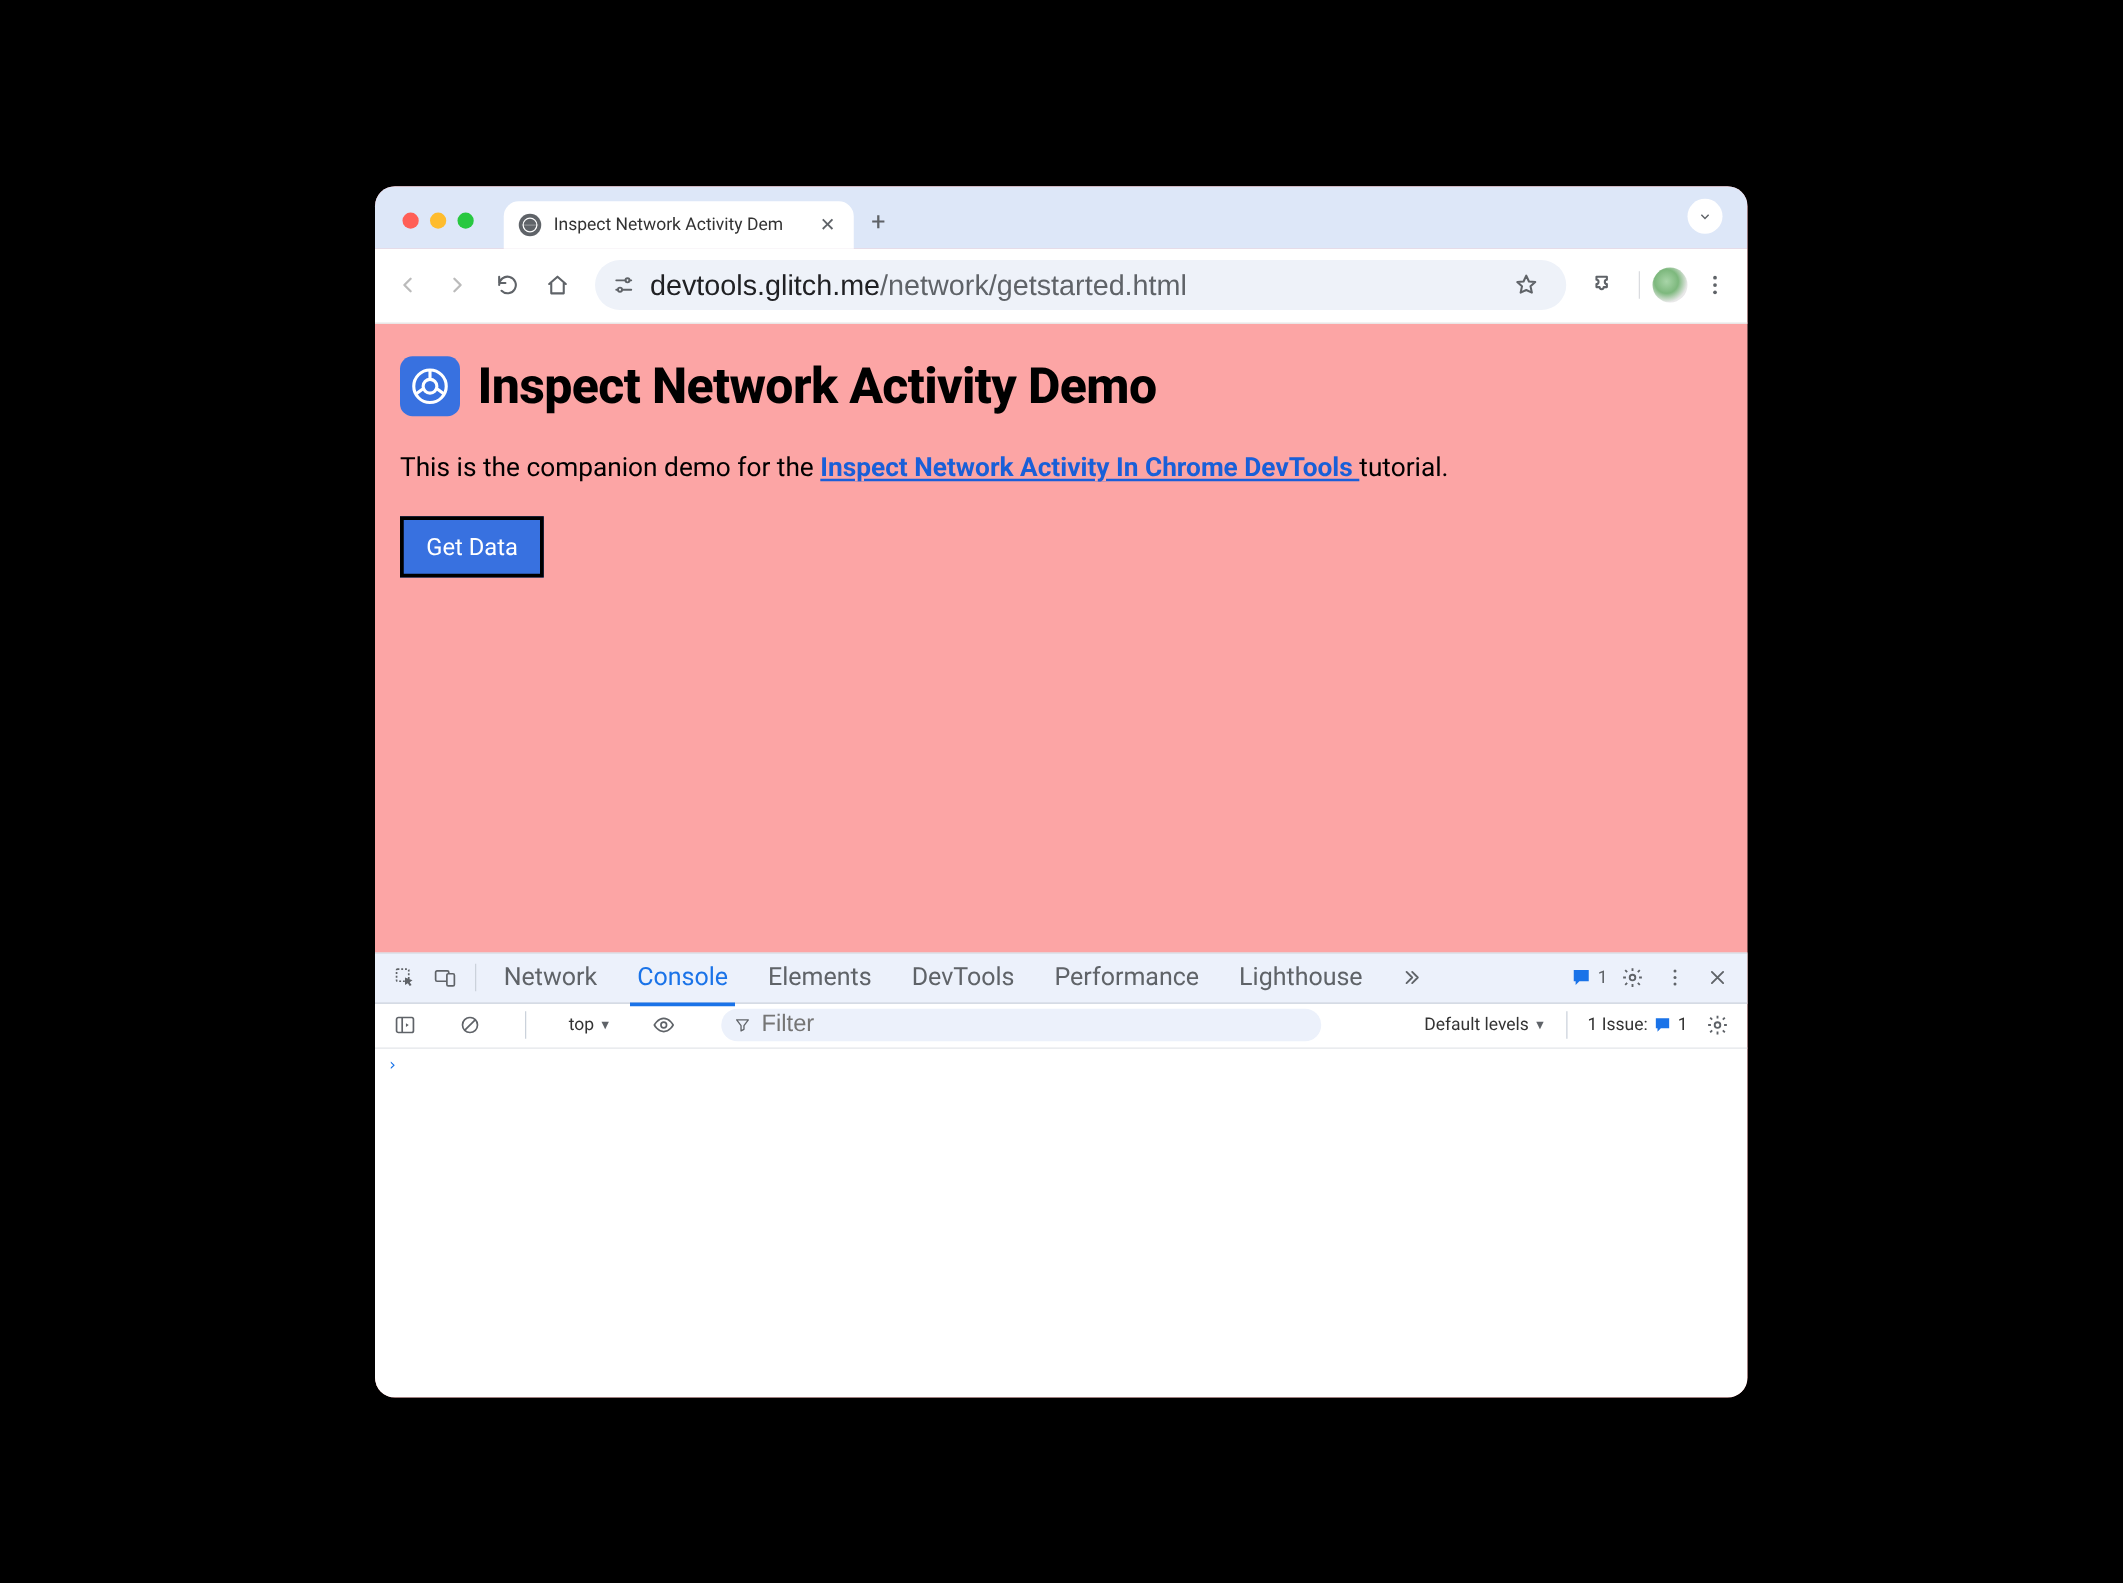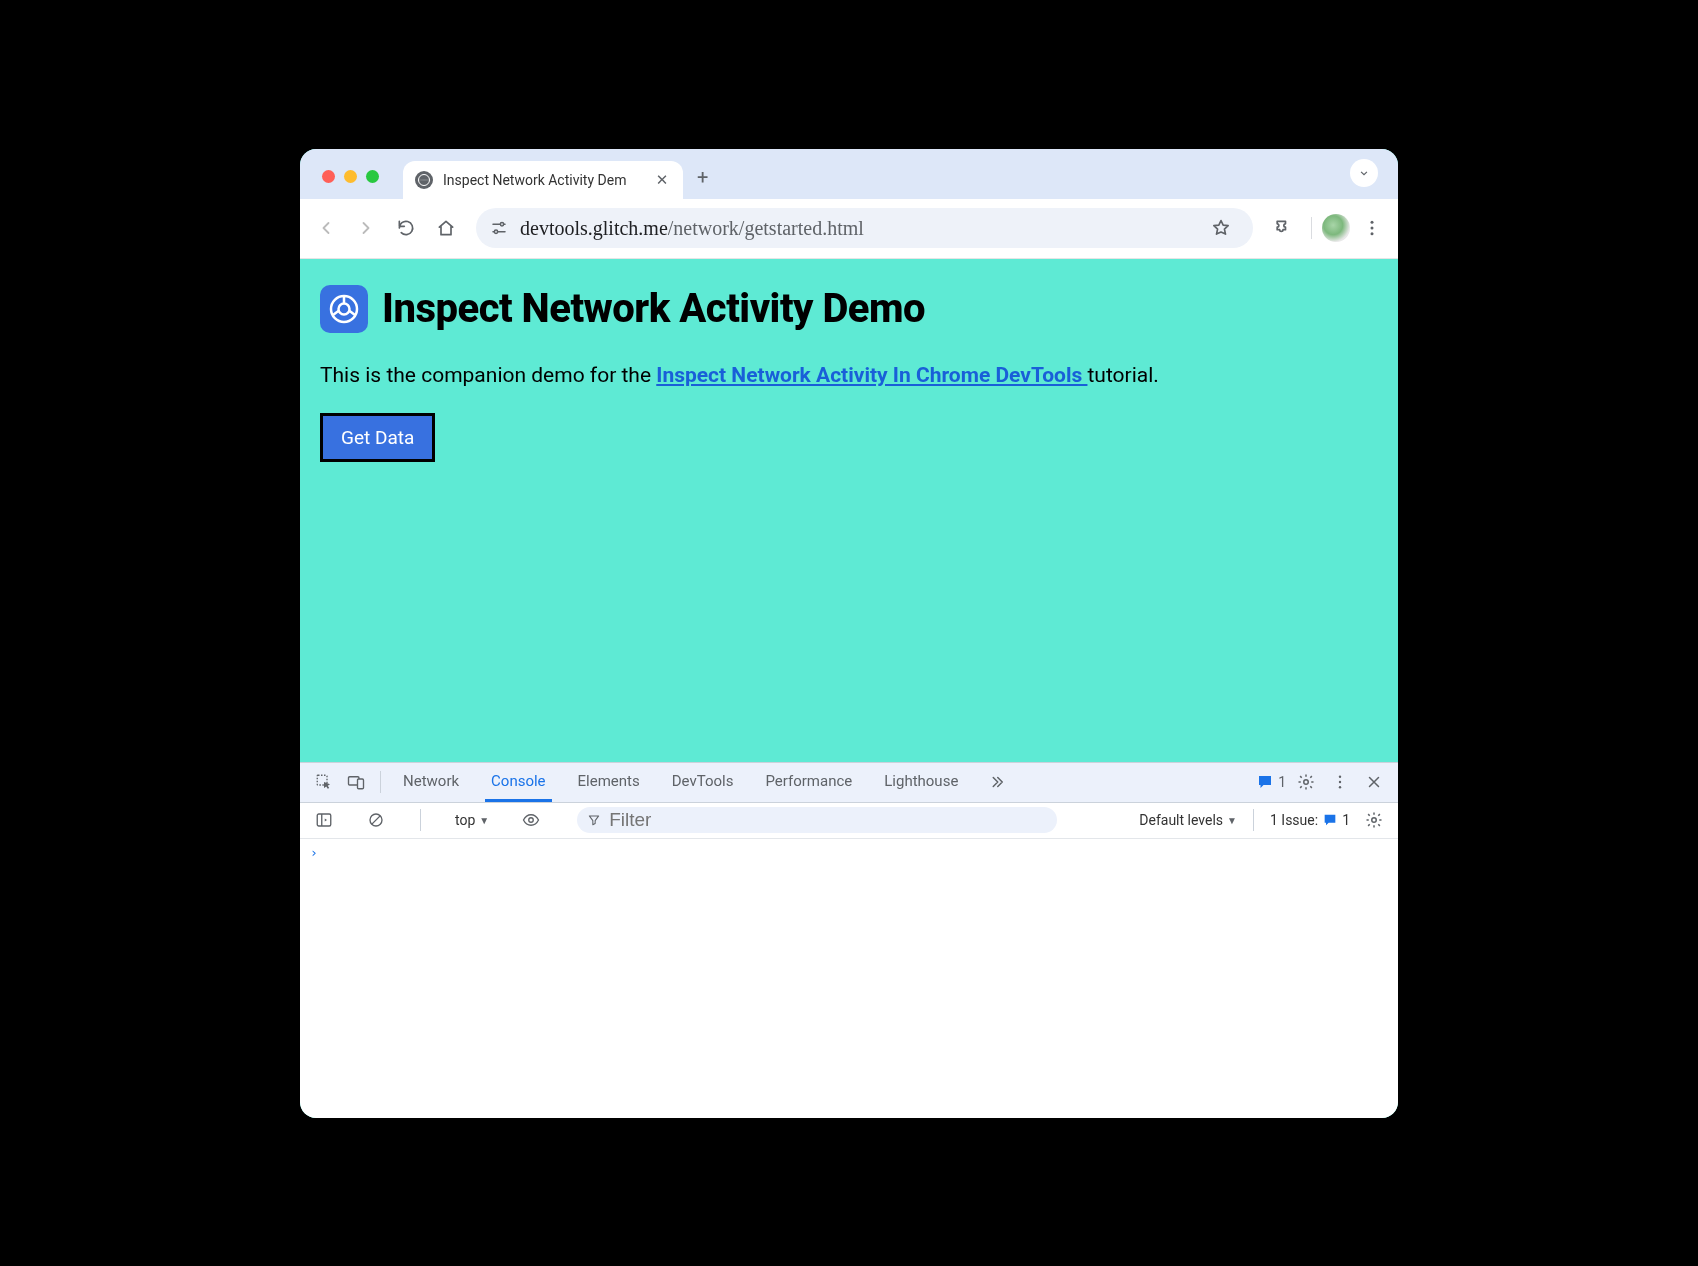--- a/index.html
+++ b/index.html
@@ -8,21 +8,21 @@
       font-family: -apple-system, BlinkMacSystemFont, "Segoe UI", Roboto, Helvetica, Arial, sans-serif;
       width: 1698px;
       height: 1266px;
       display: flex;
       align-items: center;
       justify-content: center;
     }
     .window {
       width: 1098px;
       height: 969px;
-      background: #5eead4;
+      background: #fca5a5;
       border-radius: 16px;
       overflow: hidden;
       box-shadow: 0 20px 60px rgba(0,0,0,0.5);
       display: flex;
       flex-direction: column;
     }
     
     .tab-strip {
       background: #dde7f8;
       height: 50px;
@@ -148,23 +148,23 @@
       border-radius: 20px;
       display: flex;
       align-items: center;
       padding: 0 14px;
       margin: 0 8px;
       gap: 12px;
     }
     .site-tune { color: #5f6368; display:flex; align-items:center; }
     .site-tune svg { width: 18px; height: 18px; }
     .url-text {
-      font-size: 20px;
+      font-size: 23px;
       color: #333;
-      font-family: Liberation Serif, serif;
+      font-family: Liberation Sans, sans-serif;
     }
     .url-host { color: #202124; }
     .url-path { color: #5f6368; }
     .omnibox-right {
       margin-left: auto;
       display: flex;
       align-items: center;
     }
     .star-btn svg { width: 20px; height: 20px; }
     .divider {
@@ -257,21 +257,21 @@
       height: 22px;
       background: #cbd2db;
       margin: 0 6px;
     }
     .dt-tabs {
       display: flex;
       gap: 20px;
       margin-left: 6px;
     }
     .dt-tab {
-      font-size: 15px;
+      font-size: 20px;
       color: #5f6368;
       padding: 9px 6px;
       cursor: pointer;
       border-bottom: 3px solid transparent;
     }
     .dt-tab.active {
       color: #1a73e8;
       border-bottom-color: #1a73e8;
     }
     .dt-more {

